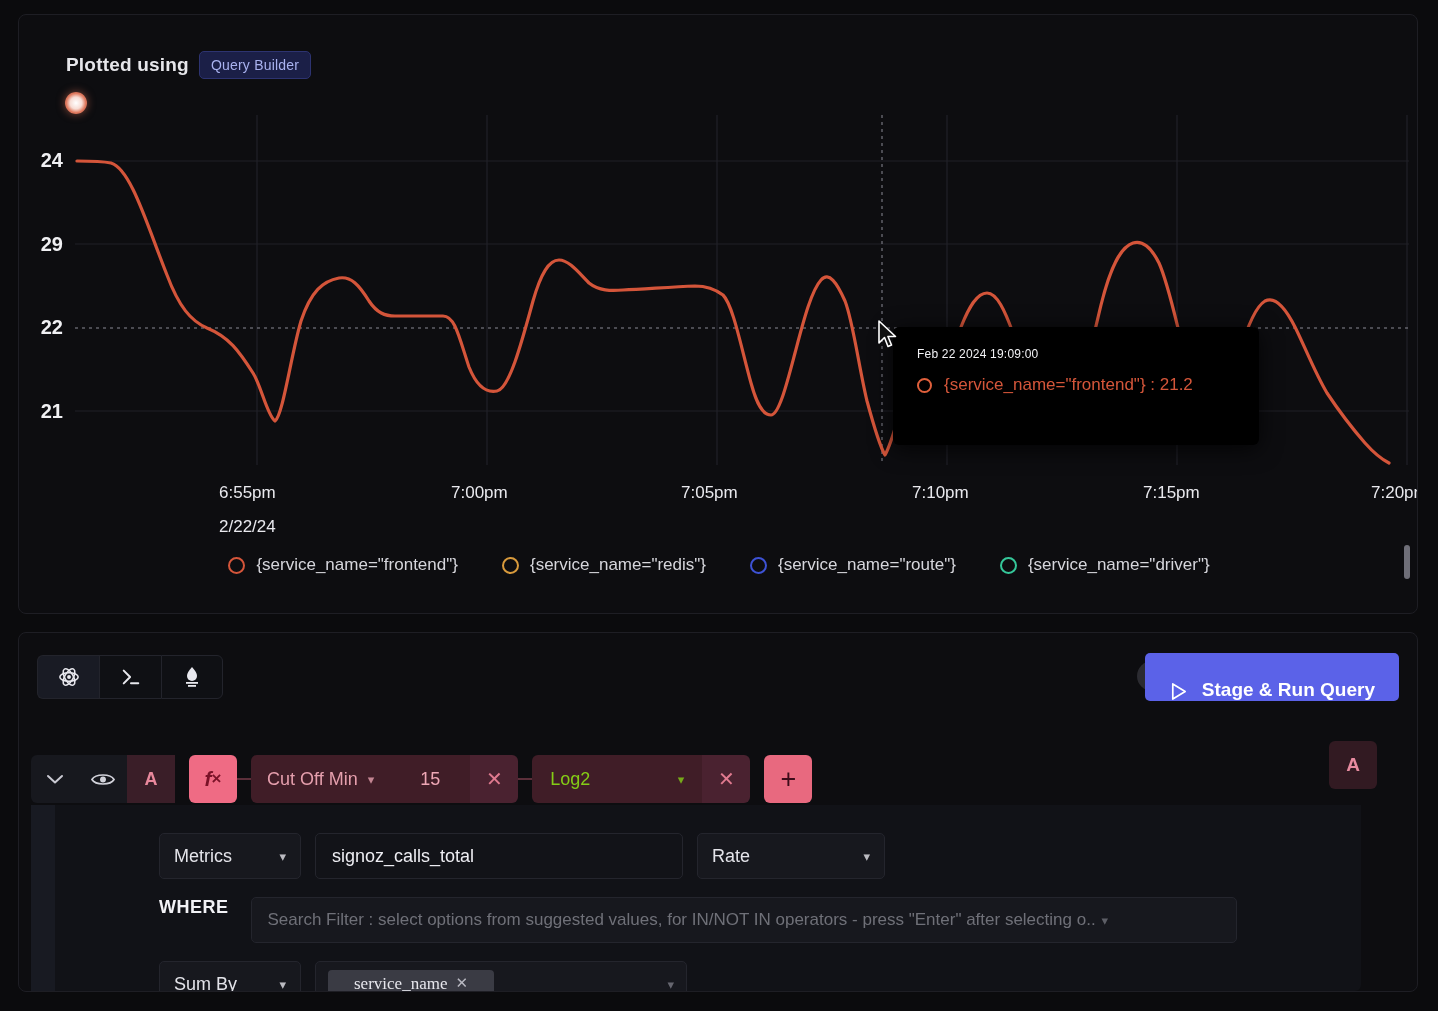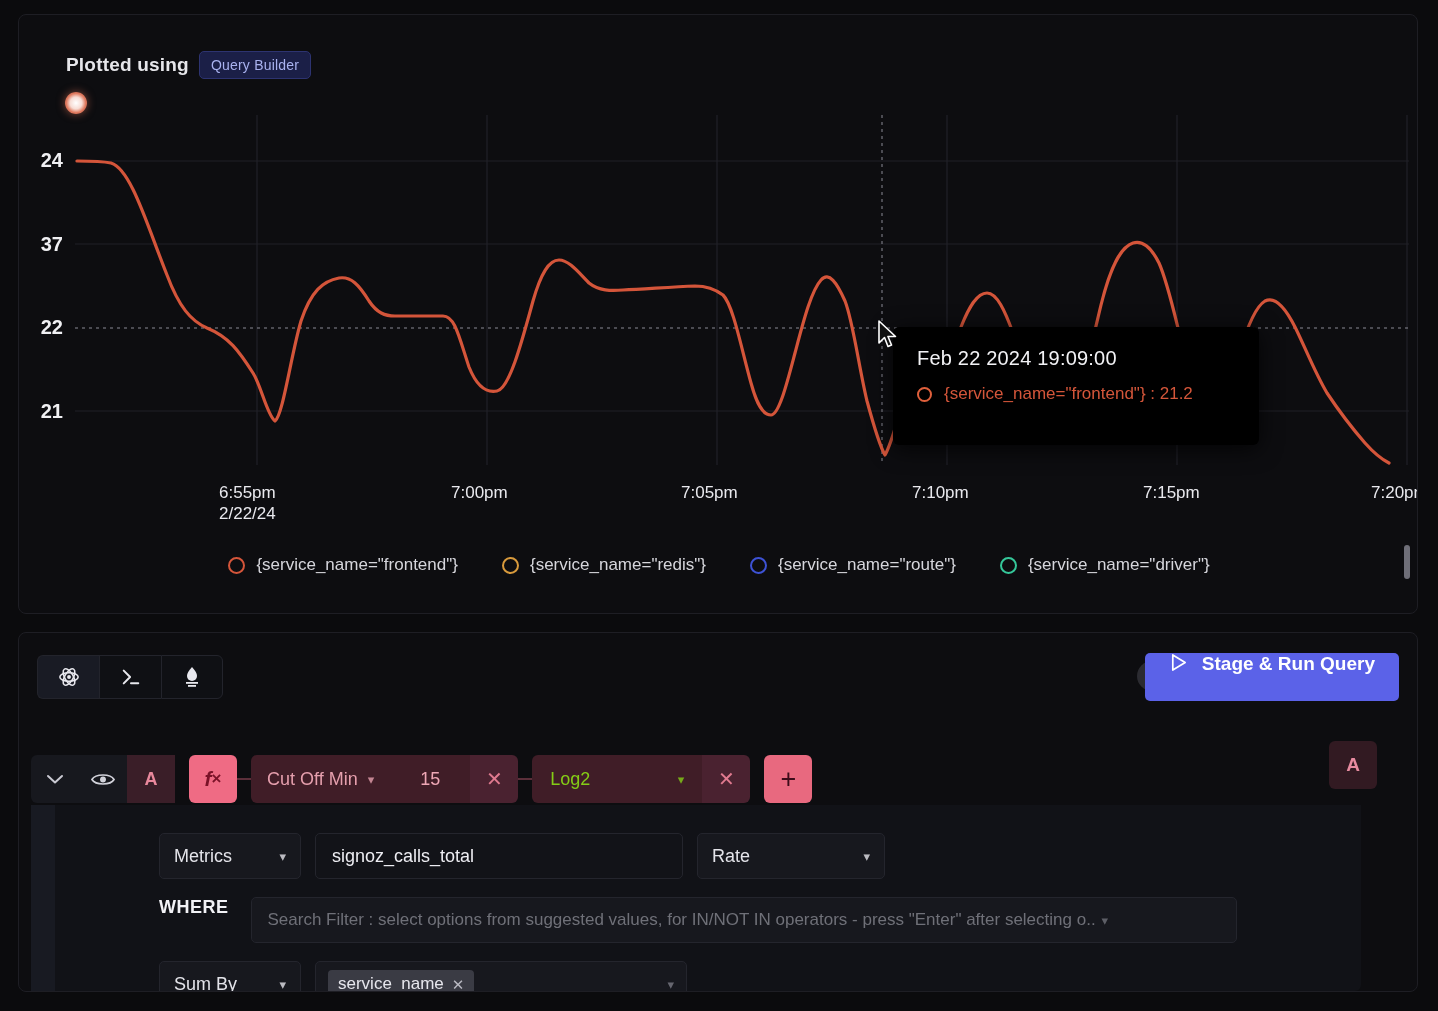--- a/index.html
+++ b/index.html
@@ -55,41 +55,41 @@
   .plot svg { display:block; width: 100%; height: 100%; }
 
   .ytick {
     position: absolute; width: 44px; text-align: right;
     color: #f0f0f3; font-size: 20px; font-weight: 700;
   }
   .xtick {
     position: absolute; color: #e9e9ee; font-size: 17px; font-weight: 500;
     white-space: nowrap;
   }
-  .xtick .sub { display:block; margin-top: 1px; }
+  .xtick .sub { display:block; margin-top: 14px; }
 
   .legend {
     position: absolute; left: 0; top: 540px; width: 1400px;
     display: flex; justify-content: center; align-items: center; gap: 44px;
   }
   .legend-item { display: flex; align-items: center; gap: 11px; cursor: pointer; }
   .legend-dot {
     width: 17px; height: 17px; border-radius: 50%;
     border: 2.5px solid currentColor; background: transparent;
   }
   .legend-label { color: #d6d6dc; font-size: 17px; }
 
   .tooltip {
     position: absolute; left: 874px; top: 312px;
     width: 366px; height: 118px;
     background: #000; border-radius: 6px;
     box-shadow: 0 4px 22px rgba(0,0,0,.75);
     padding: 20px 24px;
   }
-  .tt-time { color: #f2f2f5; font-size: 20px; letter-spacing: .2px; }
+  .tt-time { color: #f2f2f5; font-size: 12px; letter-spacing: .2px; }
   .tt-row { display: flex; align-items: center; gap: 12px; margin-top: 14px; }
   .tt-dot {
     width: 15px; height: 15px; border-radius: 50%;
     border: 2.5px solid #e0603c; flex: 0 0 auto;
   }
   .tt-text { color: #d4563a; font-size: 17px; }
 
   .cursor {
     position: absolute; left: 858px; top: 305px;
     width: 22px; height: 30px; pointer-events: none;
@@ -129,21 +129,21 @@
     position: absolute; right: 250px; top: 28px;
     width: 30px; height: 30px; border-radius: 50%;
     background: #2b2b31; color: #e6e6ea;
     display: flex; align-items: center; justify-content: center;
     font-size: 17px; font-weight: 700; cursor: pointer;
   }
   .run-btn {
     position: absolute; right: 18px; top: 20px;
     height: 48px; padding: 0 24px;
     background: #5b62e8; border-radius: 5px;
-    display: flex; align-items: flex-start; gap: 14px;
+    display: flex; align-items: flex-end; gap: 14px;
     color: #fff; font-size: 19px; font-weight: 700; cursor: pointer;
   }
 
   .fn-row {
     position: absolute; left: 12px; top: 122px;
     display: flex; align-items: center;
   }
   .fn-ctl {
     height: 48px; width: 48px;
     background: #17181e;
@@ -238,41 +238,41 @@
     color: #6f7078; font-size: 17px; white-space: nowrap;
     overflow: hidden; text-overflow: clip;
   }
   .tagbox {
     height: 46px; background: #17181e; border: 1px solid #24252d;
     border-radius: 5px; display: flex; align-items: center;
     padding: 0 12px; gap: 10px; cursor: text;
     justify-content: space-between;
   }
   .tag {
-    background: #3a3b44; border-radius: 4px; padding: 4px 10px;
-    display: flex; align-items: flex-end; gap: 8px;
-    color: #e7e7ed; font-size: 17px;
+    background: #3a3b44; border-radius: 4px; padding: 4px 26px;
+    display: flex; align-items: flex-start; gap: 8px;
+    color: #e7e7ed; font-size: 17px; font-family: Liberation Serif, serif;
   }
   .tag-x { color: #b9b9c2; font-size: 15px; cursor: pointer; }
 </style>
 </head>
 <body>
 
 <div class="screen">
 
   <div class="chart-panel">
 
     <div class="plotted-row">
       <span class="plotted-label">Plotted using</span>
       <span class="qb-chip">Query Builder</span>
     </div>
     <div class="focus-dot"></div>
 
     <div class="ytick" style="left:0px; top:134px;">24</div>
-    <div class="ytick" style="left:0px; top:218px;">37</div>
+    <div class="ytick" style="left:0px; top:218px;">29</div>
     <div class="ytick" style="left:0px; top:301px;">22</div>
     <div class="ytick" style="left:0px; top:385px;">21</div>
 
     <div class="plot">
       <svg viewBox="0 0 1370 350" preserveAspectRatio="none">
 
         <g stroke="#24252c" stroke-width="1">
           <line x1="218" y1="0" x2="218" y2="350"></line>
           <line x1="448" y1="0" x2="448" y2="350"></line>
           <line x1="678" y1="0" x2="678" y2="350"></line>

